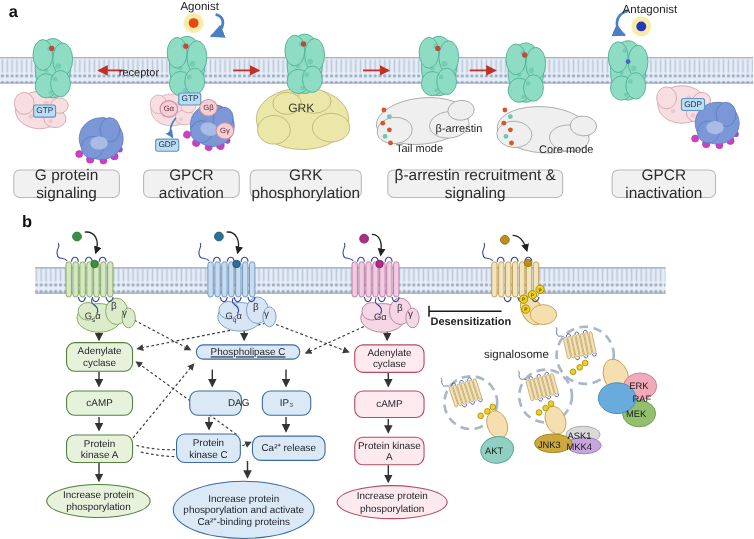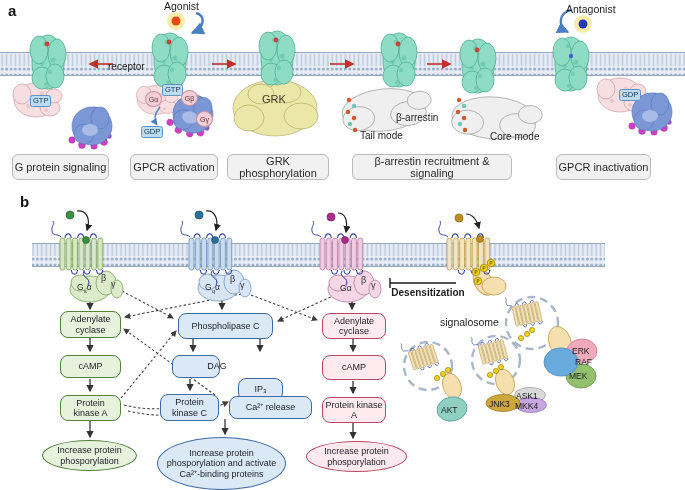--- a/index.html
+++ b/index.html
@@ -8,21 +8,21 @@
   .stage svg{position:absolute;left:0;z-index:1;}
   .lbl{position:absolute;z-index:3;color:#1d1d1d;white-space:nowrap;font-size:10px;}
   .panel-letter{font-size:15px;font-weight:bold;color:#111;}
   .chip{position:absolute;z-index:3;background:#bcdcf2;border:1px solid #5f93c4;border-radius:2.5px;
         font-size:7.5px;padding:0 2px;color:#14304c;line-height:1.35;}
   .gcircle{position:absolute;z-index:3;background:#f6cfd6;border:1px solid #c9909f;border-radius:50%;
         width:15px;height:14px;display:flex;align-items:center;justify-content:center;
         font-size:7px;color:#5c2a35;}
   .stagebox{position:absolute;top:154px;height:24px;background:#f1f1f1;border:1px solid #b9b9b9;
         border-radius:6px;display:flex;align-items:center;justify-content:center;
-        font-size:11px;color:#2b2b2b;z-index:3;text-align:center;}
+        font-size:14px;color:#2b2b2b;z-index:3;text-align:center;}
   .box{position:absolute;display:flex;align-items:center;justify-content:center;text-align:center;
         border-radius:8px;font-size:9px;line-height:1.12;padding:2px;box-sizing:border-box;
         z-index:3;color:#21242a;}
   .box.green{background:#e7f2dd;border:1.2px solid #54813e;}
   .box.blue{background:#dbe9f7;border:1.2px solid #3d6ba2;}
   .box.pink{background:#fdeaee;border:1.2px solid #b64a63;}
   .box.oval{border-radius:50%;}
   .greek{font-size:9px;color:#333;}
   .gname{font-size:8.5px;color:#333;}
   .gname sub{font-size:0.72em;}
@@ -400,25 +400,25 @@
   <div class="lbl kinase-lbl" style="left:515px;top:401px;">MKK4</div>
   <div class="lbl kinase-lbl" style="left:551px;top:357px;margin-left:24px;">RAF</div>
   <div class="lbl kinase-lbl" style="left:572px;top:346px;">ERK</div>
   <div class="lbl kinase-lbl" style="left:569px;top:371px;">MEK</div>
 
   <div class="box green" style="left:60px;top:311px;width:61px;height:27px;">Adenylate cyclase</div>
   <div class="box green" style="left:60px;top:355px;width:61px;height:23px;">cAMP</div>
   <div class="box green" style="left:60px;top:395px;width:61px;height:26px;">Protein kinase A</div>
   <div class="box green oval" style="left:42px;top:440px;width:95px;height:31px;">Increase protein phosporylation</div>
 
-  <div class="box blue" style="left:178px;top:313px;width:95px;height:26px;">Phospholipase C</div>
+  <div class="box blue" style="left:178px;top:313px;width:95px;height:14px;text-decoration:underline;">Phospholipase C</div>
   <div class="box blue" style="left:172px;top:355px;width:43px;height:23px;padding-left:44px;">DAG</div>
-  <div class="box blue" style="left:238px;top:355px;width:45px;height:23px;margin-top:23px;">IP₃</div>
+  <div class="box blue" style="left:238px;top:355px;width:45px;height:23px;">IP₃</div>
   <div class="box blue" style="left:160px;top:394px;width:59px;height:27px;">Protein kinase C</div>
-  <div class="box blue" style="left:229px;top:396px;width:83px;height:23px;">Ca²⁺ release</div>
+  <div class="box blue" style="left:229px;top:396px;width:67px;height:23px;">Ca²⁺ release</div>
   <div class="box blue oval" style="left:157px;top:437px;width:129px;height:53px;">Increase protein phosporylation and activate Ca²⁺-binding proteins</div>
 
   <div class="box pink" style="left:322px;top:313px;width:64px;height:26px;">Adenylate cyclase</div>
   <div class="box pink" style="left:322px;top:355px;width:64px;height:25px;">cAMP</div>
   <div class="box pink" style="left:322px;top:397px;width:64px;height:26px;">Protein kinase A</div>
   <div class="box pink oval" style="left:306px;top:441px;width:101px;height:31px;">Increase protein phosporylation</div>
 
 </div>
 
 </body></html>

